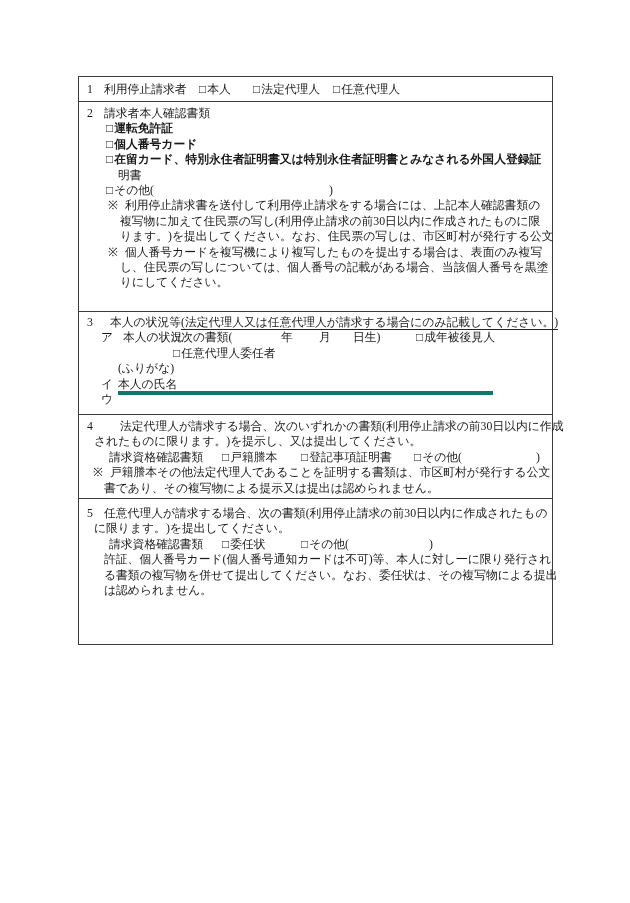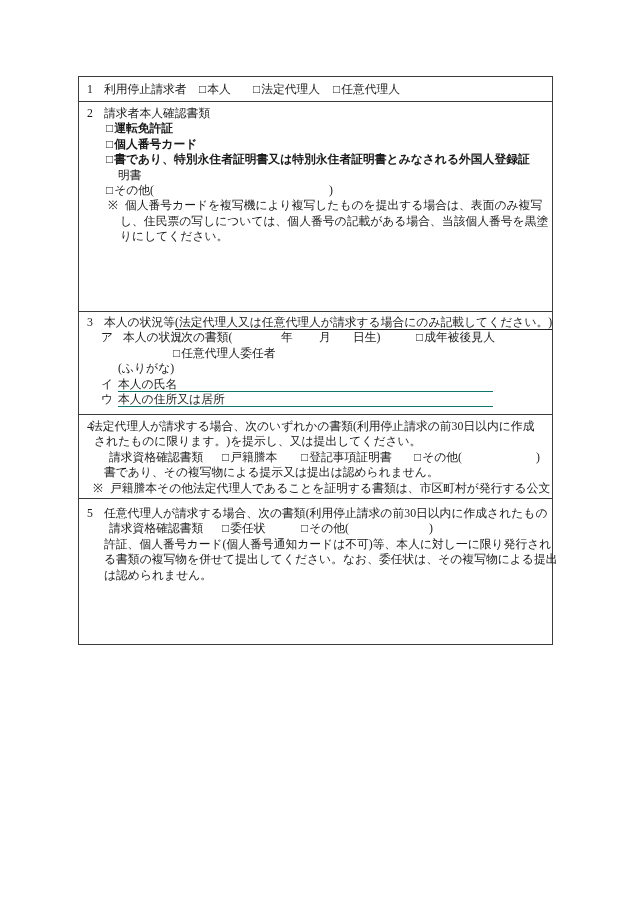--- a/index.html
+++ b/index.html
@@ -30,21 +30,21 @@
   .notemark{margin-right:7px;}
   .ind-cb{padding-left:27px;font-weight:bold;}       
   .ind-wrap2{padding-left:39px;}    
   .ind-note2{padding-left:29px;}    
   .ind-note2c{padding-left:41px;}
   .ind-body{padding-left:15px;}     
   .ind-note45{padding-left:14px;}   
   .ind-note45c{padding-left:25px;}
   .ul{border-bottom:1px solid #222;}
   .ulfield{
-    display:inline-block;border-bottom:1px solid #0f766e;
+    display:inline-block;border-bottom:4px solid #0f766e;
     width:375px;height:14px;vertical-align:bottom;
   }
   .fillgap{display:inline-block;height:12px;}
 </style>
 </head>
 <body>
 
 <div class="page">
   <div class="ftable">
 
@@ -58,83 +58,86 @@
       </div>
     </div>
 
     <div class="row r2">
       <div class="line">
         <span class="abs" style="left:8px">2</span>
         <span class="abs" style="left:25px">請求者本人確認書類</span>
       </div>
       <div class="line ind-cb"><span class="box">□</span><span>運転免許証</span></div>
       <div class="line ind-cb"><span class="box">□</span><span>個人番号カード</span></div>
-      <div class="line ind-cb"><span class="box">□</span><span>書であり、特別永住者証明書又は特別永住者証明書とみなされる外国人登録証</span></div>
+      <div class="line ind-cb"><span class="box">□</span><span>在留カード、特別永住者証明書又は特別永住者証明書とみなされる外国人登録証</span></div>
       <div class="line ind-wrap2"><span>明書</span></div>
       <div class="line">
         <span class="abs cb" style="left:27px"><span class="box">□</span><span>その他(</span></span>
         <span class="abs fillgap" style="left:110px;width:135px"></span>
         <span class="abs" style="left:250px">)</span>
       </div>
+      <div class="line ind-note2"><span class="notemark">※</span><span>利用停止請求書を送付して利用停止請求をする場合には、上記本人確認書類の</span></div>
+      <div class="line ind-note2c"><span>複写物に加えて住民票の写し(利用停止請求の前30日以内に作成されたものに限</span></div>
+      <div class="line ind-note2c"><span>ります。)を提出してください。なお、住民票の写しは、市区町村が発行する公文</span></div>
       <div class="line ind-note2"><span class="notemark">※</span><span>個人番号カードを複写機により複写したものを提出する場合は、表面のみ複写</span></div>
       <div class="line ind-note2c"><span>し、住民票の写しについては、個人番号の記載がある場合、当該個人番号を黒塗</span></div>
       <div class="line ind-note2c"><span>りにしてください。</span></div>
     </div>
 
     <div class="row r3">
       <div class="line">
         <span class="abs" style="left:8px">3</span>
-        <span class="abs" style="left:25px"><span>本人の状況等</span><span class="ul">(法定代理人又は任意代理人が請求する場合にのみ記載してください。)</span></span>
+        <span class="abs" style="left:31px"><span>本人の状況等</span><span class="ul">(法定代理人又は任意代理人が請求する場合にのみ記載してください。)</span></span>
       </div>
       <div class="line">
         <span class="abs" style="left:22px">ア</span>
         <span class="abs" style="left:44px">本人の状況</span>
         <span class="abs cb" style="left:94px"><span class="box">□</span><span>次の書類(</span></span>
         <span class="abs" style="left:202px">年</span>
         <span class="abs" style="left:240px">月</span>
         <span class="abs" style="left:274px">日生)</span>
         <span class="abs cb" style="left:337px"><span class="box">□</span><span>成年被後見人</span></span>
       </div>
       <div class="line">
         <span class="abs cb" style="left:94px"><span class="box">□</span><span>任意代理人委任者</span></span>
       </div>
       <div class="line ind-wrap2"><span>(ふりがな)</span></div>
       <div class="line">
         <span class="abs" style="left:22px">イ</span>
         <span class="abs ulfield" style="left:39px"><span>本人の氏名</span></span>
       </div>
       <div class="line">
         <span class="abs" style="left:22px">ウ</span>
-        <span class="abs ulfield" style="left:39px"><span>本人の住所又は居所</span></span>
       </div>
     </div>
 
     <div class="row r4">
       <div class="line">
         <span class="abs" style="left:8px">4</span>
-        <span class="abs" style="left:12px">法定代理人が請求する場合、次のいずれかの書類(利用停止請求の前30日以内に作成</span>
+        <span class="abs" style="left:41px">法定代理人が請求する場合、次のいずれかの書類(利用停止請求の前30日以内に作成</span>
       </div>
       <div class="line ind-body"><span>されたものに限ります。)を提示し、又は提出してください。</span></div>
       <div class="line">
         <span class="abs" style="left:30px">請求資格確認書類</span>
         <span class="abs cb" style="left:143px"><span class="box">□</span><span>戸籍謄本</span></span>
         <span class="abs cb" style="left:222px"><span class="box">□</span><span>登記事項証明書</span></span>
         <span class="abs cb" style="left:335px"><span class="box">□</span><span>その他(</span></span>
         <span class="abs fillgap" style="left:395px;width:58px"></span>
         <span class="abs" style="left:457px">)</span>
       </div>
+      <div class="line ind-note45"><span class="notemark">※</span><span>戸籍謄本その他法定代理人であることを証明する書類は、市区町村が発行する公文</span></div>
       <div class="line ind-note45c"><span>書であり、その複写物による提示又は提出は認められません。</span></div>
-      <div class="line ind-note45"><span class="notemark">※</span><span>戸籍謄本その他法定代理人であることを証明する書類は、市区町村が発行する公文</span></div>
     </div>
 
     <div class="row r5">
       <div class="line">
         <span class="abs" style="left:8px">5</span>
         <span class="abs" style="left:25px">任意代理人が請求する場合、次の書類(利用停止請求の前30日以内に作成されたもの</span>
       </div>
+      <div class="line ind-body"><span>に限ります。)を提出してください。</span></div>
       <div class="line">
         <span class="abs" style="left:30px">請求資格確認書類</span>
         <span class="abs cb" style="left:143px"><span class="box">□</span><span>委任状</span></span>
         <span class="abs cb" style="left:222px"><span class="box">□</span><span>その他(</span></span>
         <span class="abs fillgap" style="left:285px;width:60px"></span>
         <span class="abs" style="left:350px">)</span>
       </div>
       <div class="line ind-note45c"><span>許証、個人番号カード(個人番号通知カードは不可)等、本人に対し一に限り発行され</span></div>
       <div class="line ind-note45c"><span>る書類の複写物を併せて提出してください。なお、委任状は、その複写物による提出</span></div>
       <div class="line ind-note45c"><span>は認められません。</span></div>

